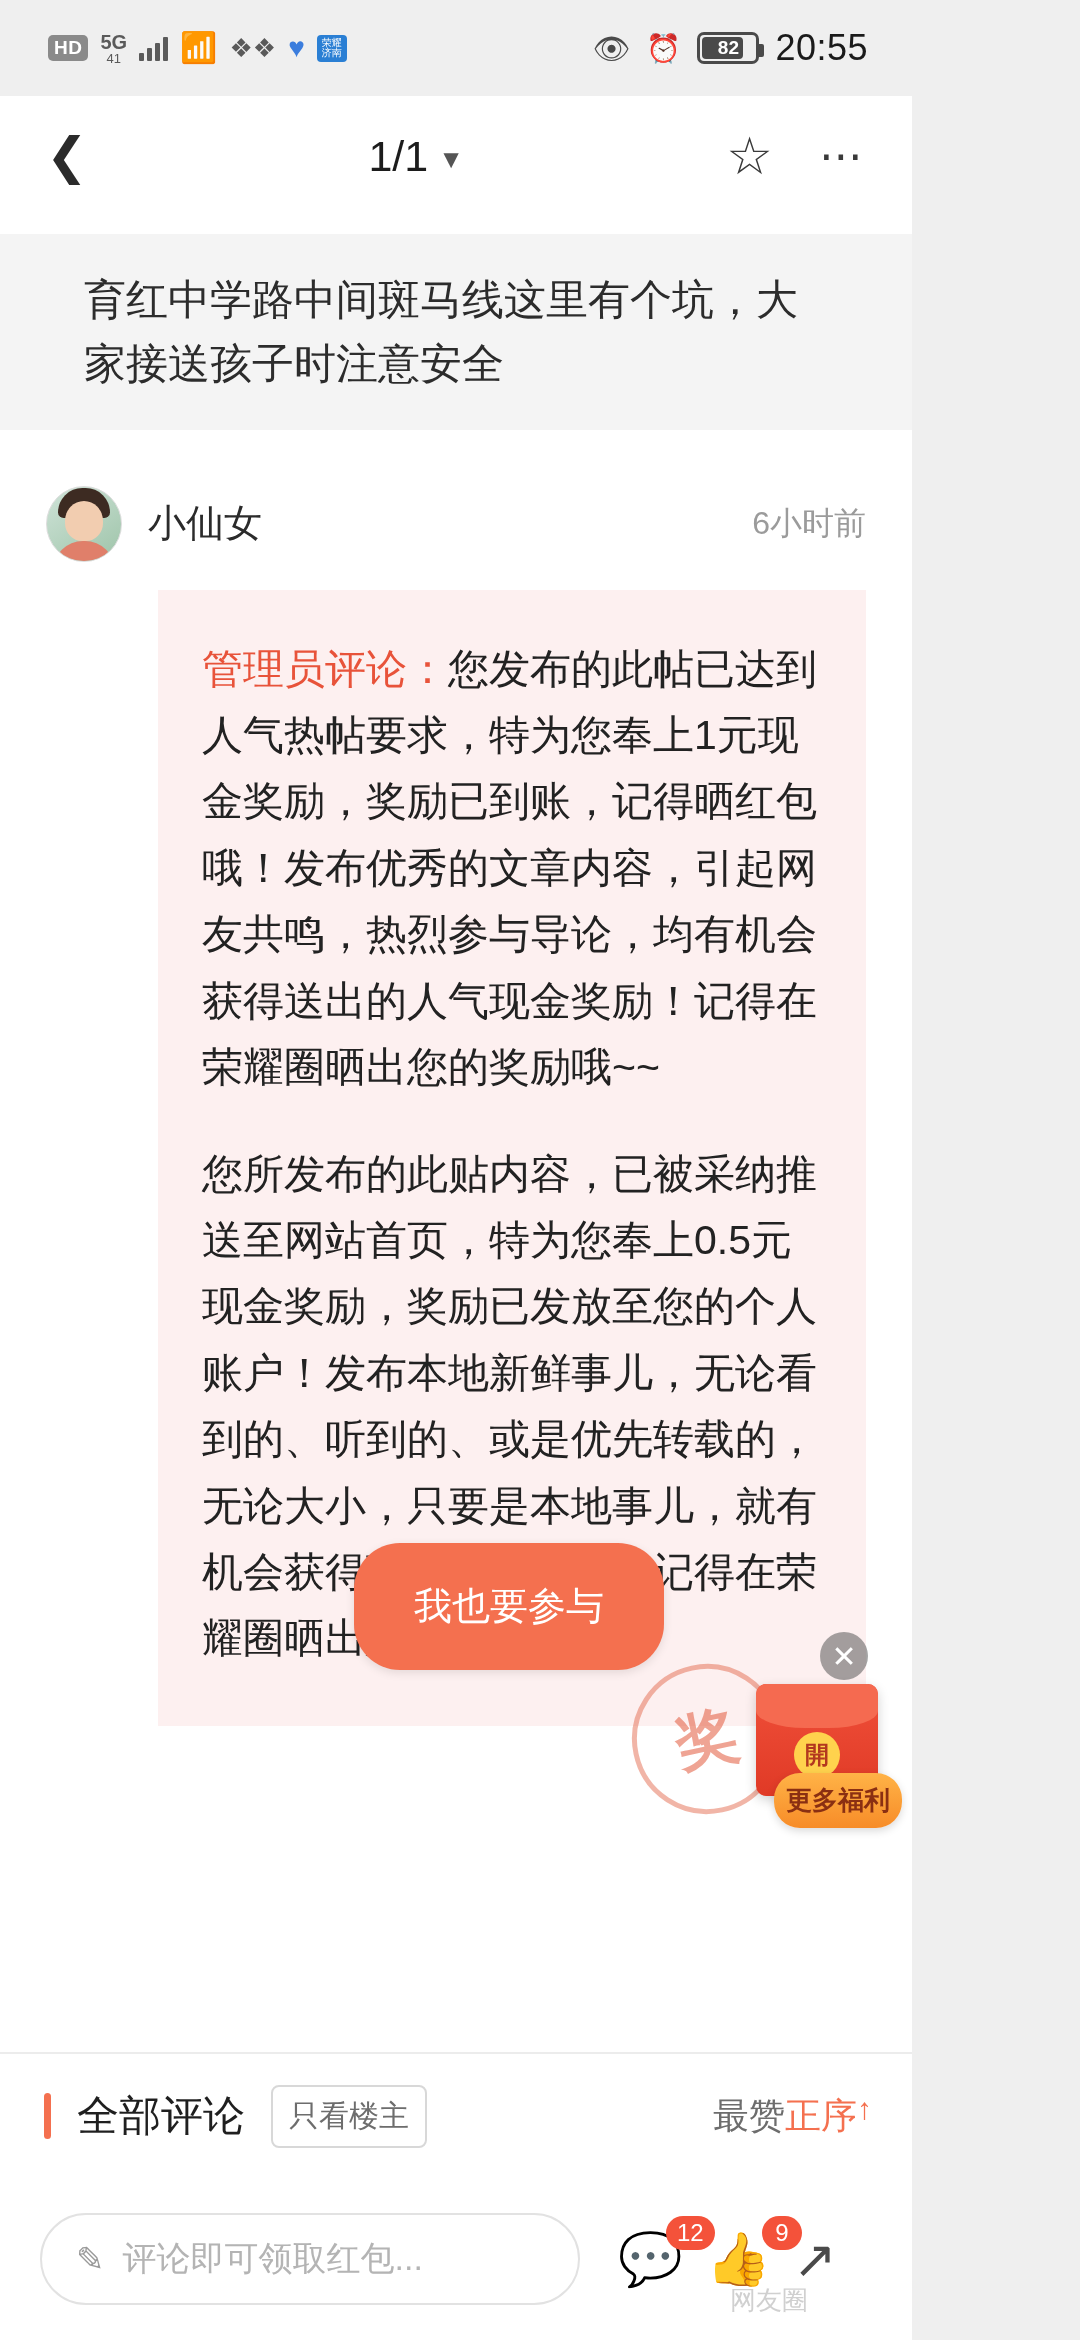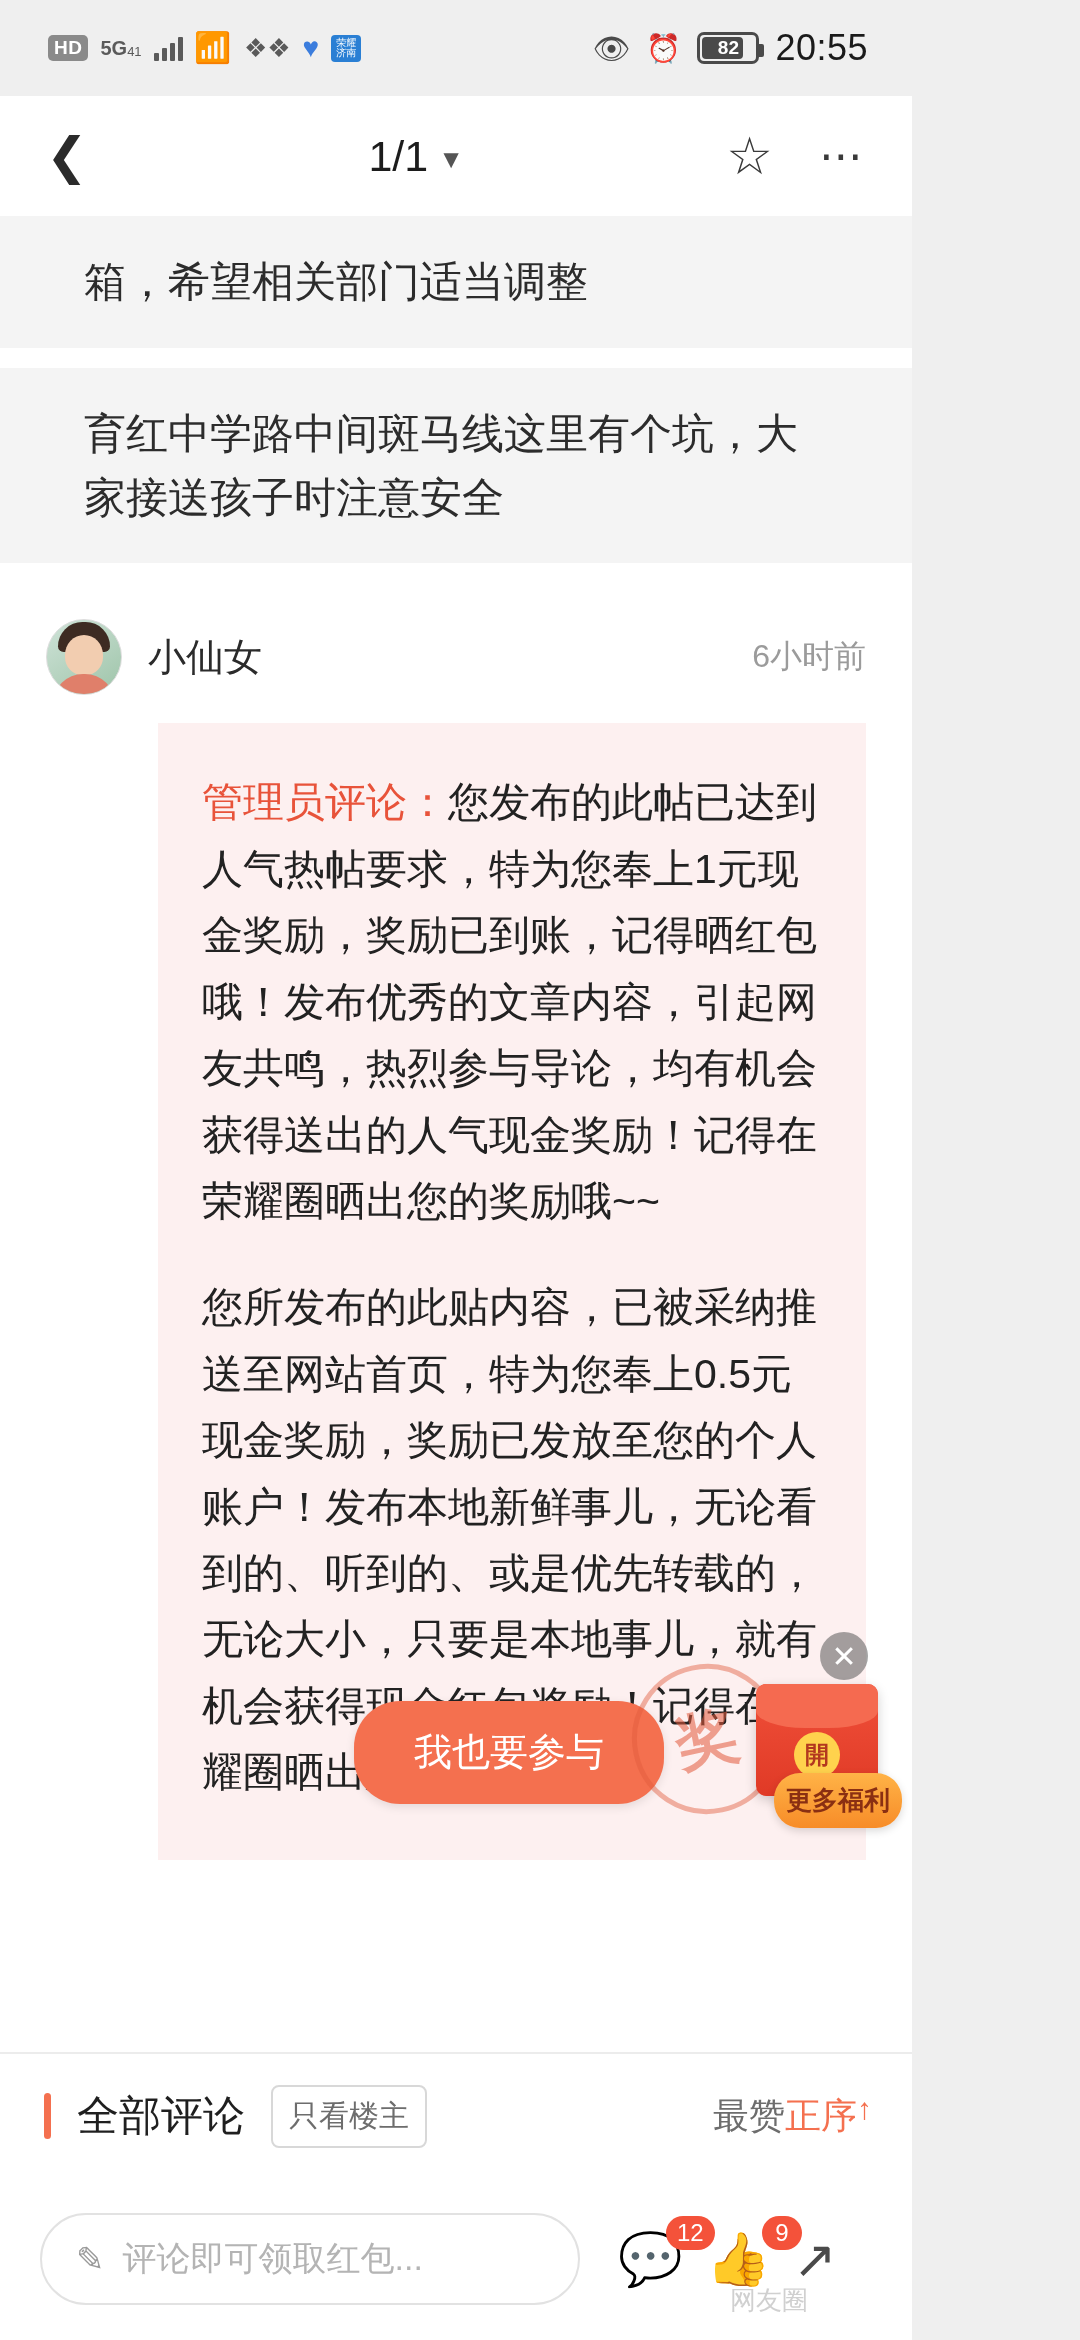--- a/index.html
+++ b/index.html
@@ -29,21 +29,21 @@
     padding: 0 44px 0 48px;
     flex: 0 0 auto;
   }
   .sb-left { display: flex; align-items: center; gap: 12px; }
   .sb-right { display: flex; align-items: center; gap: 16px; }
   .hd-badge {
     background: #8a8a8a; color: #fff; font-size: 19px; font-weight: bold;
     border-radius: 5px; padding: 2px 6px; letter-spacing: 0.5px;
   }
   .net-5g {
-    display: flex; flex-direction: row; align-items: flex-end;
+    display: flex; flex-direction: column; align-items: center;
     color: #5a5a5a; line-height: 1;
   }
   .net-5g .big { font-size: 20px; font-weight: bold; }
   .net-5g .small { font-size: 13px; }
   .bars { display: flex; align-items: flex-end; gap: 3px; height: 26px; }
   .bars i { display:block; width: 5px; background: #5a5a5a; border-radius: 1px; }
   .bars i:nth-child(1){height:8px}
   .bars i:nth-child(2){height:13px}
   .bars i:nth-child(3){height:18px}
   .bars i:nth-child(4){height:24px}
@@ -155,21 +155,21 @@
   .bubble .admin-tag { color: #e8533a; }
   .bubble .para-gap { height: 40px; }
 
   .join-btn {
     position: absolute;
     left: 196px; bottom: 56px;
     background: #f4704f;
     color: #ffffff;
     font-size: 38px;
     border-radius: 46px;
-    padding: 26px 60px;
+    padding: 38px 60px;
     box-shadow: 0 3px 10px rgba(0,0,0,0.10);
     white-space: nowrap;
   }
 
   
   .float-packet {
     position: absolute;
     right: 10px; bottom: 210px;
     width: 200px; height: 210px;
   }
@@ -312,23 +312,20 @@
       <span class="chev">▼</span>
     </div>
     <div class="nav-right">
       <span class="star">☆</span>
       <span class="dots">⋯</span>
     </div>
   </div>
 
   <div class="content">
 
-    <div class="quote-block">
-      <p>箱，希望相关部门适当调整</p>
-    </div>
     <div class="quote-gap"></div>
     <div class="quote-block">
       <p>育红中学路中间斑马线这里有个坑，大家接送孩子时注意安全</p>
     </div>
 
     <div class="comment">
       <div class="comment-head">
         <div class="avatar">
           <span class="hair"></span>
             <span class="face"></span>

